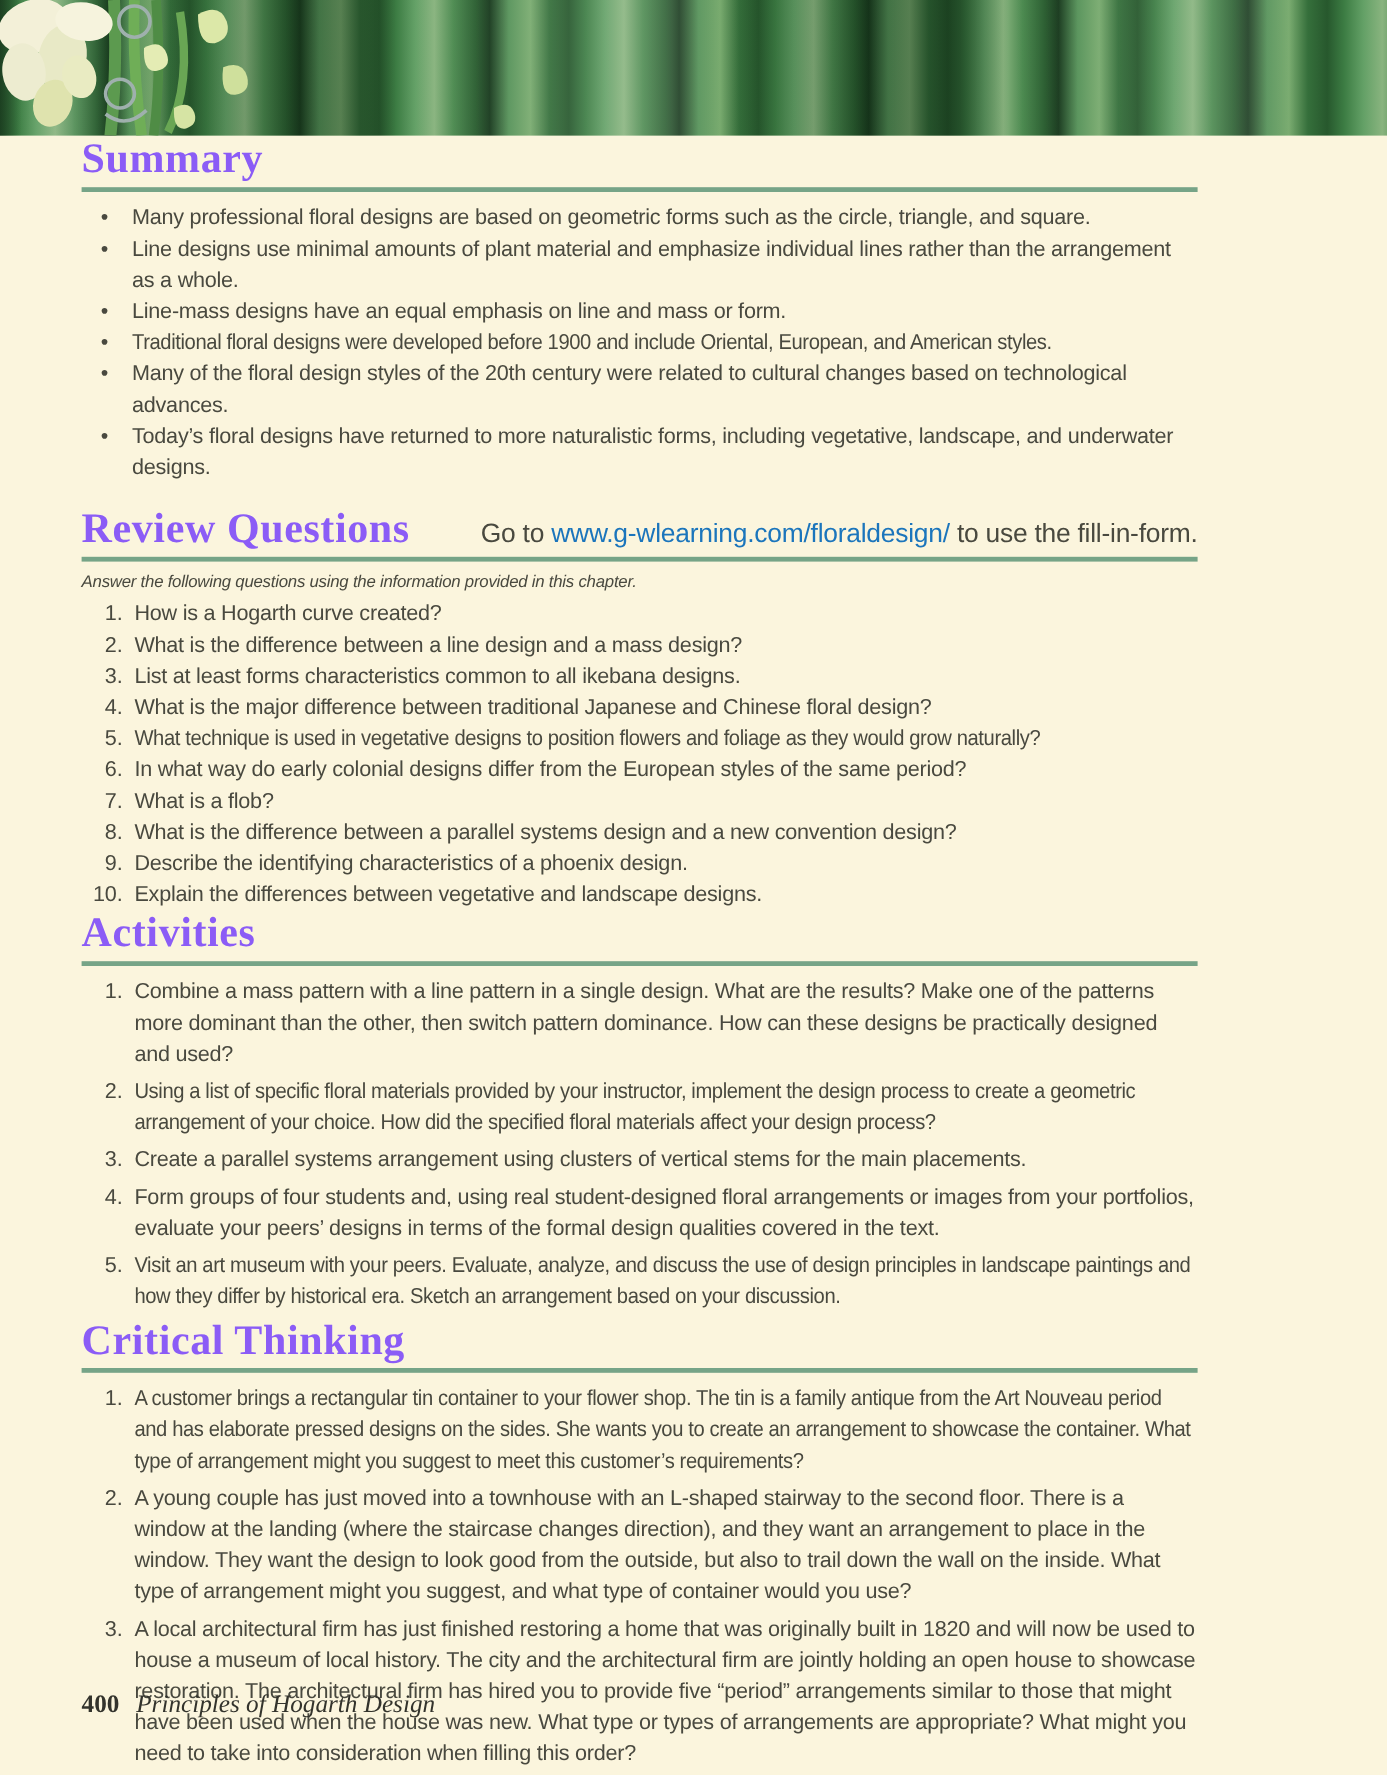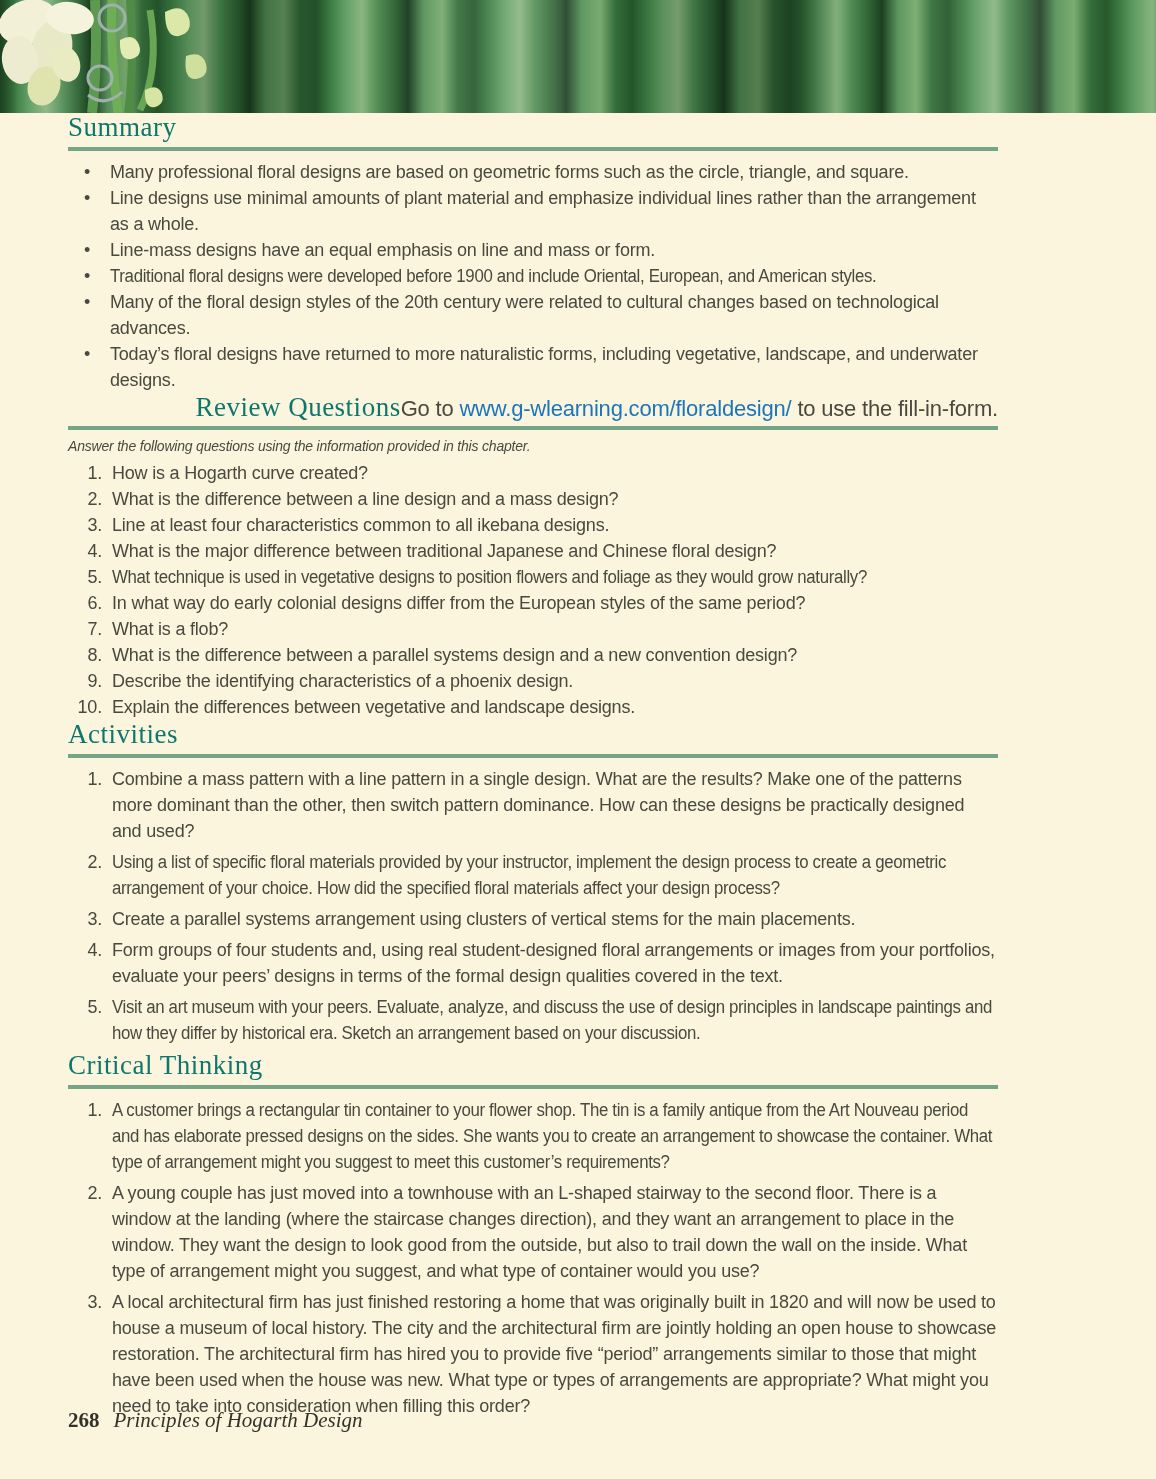--- a/index.html
+++ b/index.html
@@ -36,38 +36,39 @@
 
   
   .content {
     position: relative;
     margin-left: 68px;
     width: 930px;
   }
 
   h2.section-title {
     font-family: "Liberation Serif", serif;
-    font-weight: normal;
-    font-size: 27px;
+    font-weight: bold;
+    font-size: 35px;
     line-height: 1.1;
-    color: #0f766e;
+    color: #8b5cf6;
     margin: 0;
     padding: 0;
     letter-spacing: 0.5px;
   }
   .rule {
     height: 4px;
     background: #76A487;
     margin: 4px 0 8px 0;
     border: none;
   }
   .heading-row {
     display: flex;
-    justify-content: flex-end;
+    justify-content: space-between;
     align-items: baseline;
+    margin-top: 20px;
   }
   .sec-gap { margin-top: 18px; }
 
   ul.bullets, ol.numbered {
     list-style: none;
     margin: 0;
     padding: 0;
     font-size: 18px;
     line-height: 26px;
     letter-spacing: -0.2px;
@@ -196,21 +197,21 @@
   <div class="rule"></div>
   <p class="instructions">Answer the following questions using the information provided in this chapter.</p>
   <ol class="numbered">
     <li>
         <span class="txt">How is a Hogarth curve created?</span>
       </li>
     <li>
         <span class="txt">What is the difference between a line design and a mass design?</span>
       </li>
     <li>
-        <span class="txt">Line at least four characteristics common to all ikebana designs.</span>
+        <span class="txt">List at least forms characteristics common to all ikebana designs.</span>
       </li>
     <li>
         <span class="txt">What is the major difference between traditional Japanese and Chinese floral design?</span>
       </li>
     <li>
         <span class="txt cond">What technique is used in vegetative designs to position flowers and foliage as they would grow naturally?</span>
       </li>
     <li>
         <span class="txt">In what way do early colonial designs differ from the European styles of the same period?</span>
       </li>
@@ -258,14 +259,14 @@
         <span class="txt">A young couple has just moved into a townhouse with an L-shaped stairway to the second floor. There is a window at the landing (where the staircase changes direction), and they want an arrangement to place in the window. They want the design to look good from the outside, but also to trail down the wall on the inside. What type of arrangement might you suggest, and what type of container would you use?</span>
       </li>
     <li>
         <span class="txt">A local architectural firm has just finished restoring a home that was originally built in 1820 and will now be used to house a museum of local history. The city and the architectural firm are jointly holding an open house to showcase restoration. The architectural firm has hired you to provide five “period” arrangements similar to those that might have been used when the house was new. What type or types of arrangements are appropriate? What might you need to take into consideration when filling this order?</span>
       </li>
   </ol>
 
 </div>
 
 <div class="footer">
-  <span class="pagenum">268</span><span class="booktitle">Principles of Hogarth Design</span>
+  <span class="pagenum">400</span><span class="booktitle">Principles of Hogarth Design</span>
 </div>
 
 </body></html>

